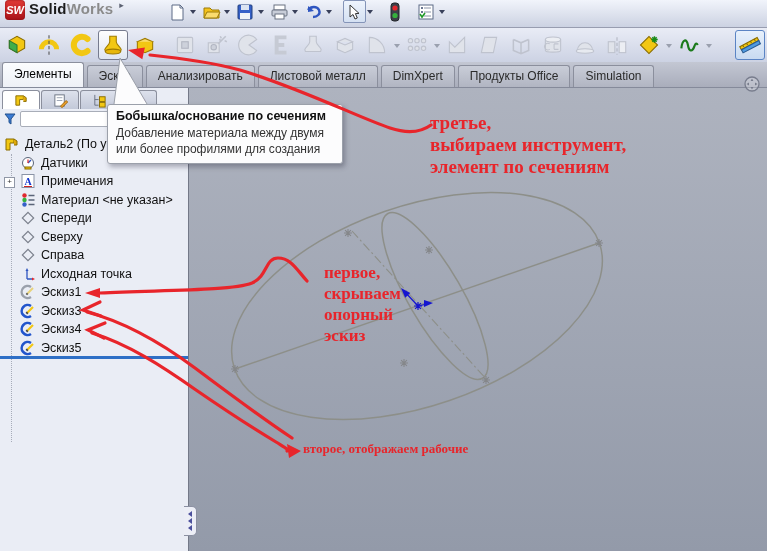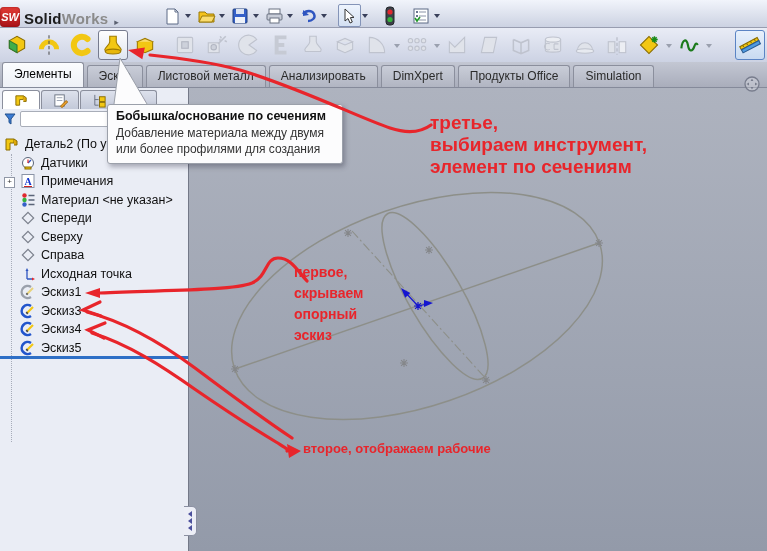--- a/index.html
+++ b/index.html
@@ -2,21 +2,21 @@
 <html><head>
 <meta charset="utf-8">
 <style>
   html,body{margin:0;padding:0;}
   body{width:767px;height:551px;position:relative;overflow:hidden;
        font-family:"Liberation Sans",sans-serif;background:#9aa0ae;
        -webkit-font-smoothing:antialiased;}
   
   .titlebar{height:28px;background:linear-gradient(#f1f4fb,#ccd2e2);
     border-bottom:1px solid #989db0;box-sizing:border-box;
-    display:flex;align-items:flex-end;}
+    display:flex;align-items:flex-start;padding-left:5px;}
   .sw-logo{width:20px;height:20px;background:linear-gradient(#e23b36,#a81218);
     border-radius:4px;color:#fff;font-weight:bold;font-size:11px;font-style:italic;
     display:flex;align-items:center;justify-content:center;flex:none;box-shadow:inset 0 0 2px #7d0d12;}
   .brand{margin-left:4px;font-size:15px;letter-spacing:.2px;}
   .brand b{color:#1c1c1c;} .brand span{color:#8b8b8b;font-weight:bold;}
   .brand-arrow{font-size:9px;color:#5a6070;margin:0 4px 0 6px;}
   .qtb{display:flex;align-items:center;margin-left:38px;gap:1px;}
   .qbtn{width:23px;height:23px;display:flex;align-items:center;justify-content:center;border-radius:2px;}
   .qbtn.pressed{border:1px solid #8494b8;background:linear-gradient(#eef4fd,#d4e0f2);box-sizing:border-box;}
   .drp{width:0;height:0;border:3px solid transparent;border-top:4px solid #39405a;margin:4px 3px 0 0;}
@@ -64,23 +64,23 @@
     background:linear-gradient(#aeb3bf,#939aa9);}
   .compass{position:absolute;left:743px;top:75px;z-index:3;}
   
   .tooltip{position:absolute;left:107px;top:104px;width:236px;z-index:5;
     background:#fcfcfd;border:1px solid #9ba0aa;border-radius:3px;
     box-shadow:2px 3px 5px rgba(40,40,60,.35);padding:4px 8px 6px;box-sizing:border-box;}
   .tooltip h4{font-size:12.5px;margin:0 0 3px;color:#111;}
   .tooltip .tl{font-size:12px;color:#333;line-height:15.5px;}
   
   .overlay{position:absolute;inset:0;z-index:7;pointer-events:none;}
-  .ann{position:absolute;color:#e8252b;font-weight:bold;z-index:8;white-space:nowrap;}
+  .ann{position:absolute;color:#e8252b;font-weight:bold;z-index:8;white-space:nowrap;font-family:Liberation Serif, serif;}
   .ann-step3{left:430px;top:112px;font-size:19px;line-height:22px;}
-  .ann-step1{left:294px;top:262px;font-size:14px;line-height:21px;}
+  .ann-step1{left:324px;top:262px;font-size:17px;line-height:21px;}
   .ann-step2{left:303px;top:441px;font-size:13px;}
 </style>
 </head>
 <body>
 
 <div class="titlebar">
   <div class="sw-logo">SW</div>
   <div class="brand"><b>Solid</b><span>Works</span></div>
   <div class="brand-arrow">▸</div>
   <div class="qtb">
@@ -288,22 +288,22 @@
           <rect x="2" y="11.2" width="18" height="3.2" fill="#4f9ae0" stroke="#2a5a90"></rect>
           <path d="M5 8 v2 M9 8 v2 M13 8 v2 M17 8 v2" stroke="#8a6d00"></path>
         </g>
       </svg>
   </div>
 </div>
 
 <div class="tabbar">
   <div class="rtab active">Элементы</div>
   <div class="rtab">Эскиз</div>
+  <div class="rtab">Анализировать</div>
   <div class="rtab">Листовой металл</div>
-  <div class="rtab">Анализировать</div>
   <div class="rtab">DimXpert</div>
   <div class="rtab">Продукты Office</div>
   <div class="rtab">Simulation</div>
 </div>
 
 <div class="content">
 
   <div class="viewport">
     <svg width="578" height="463" viewBox="189 88 578 463">
       <defs>

